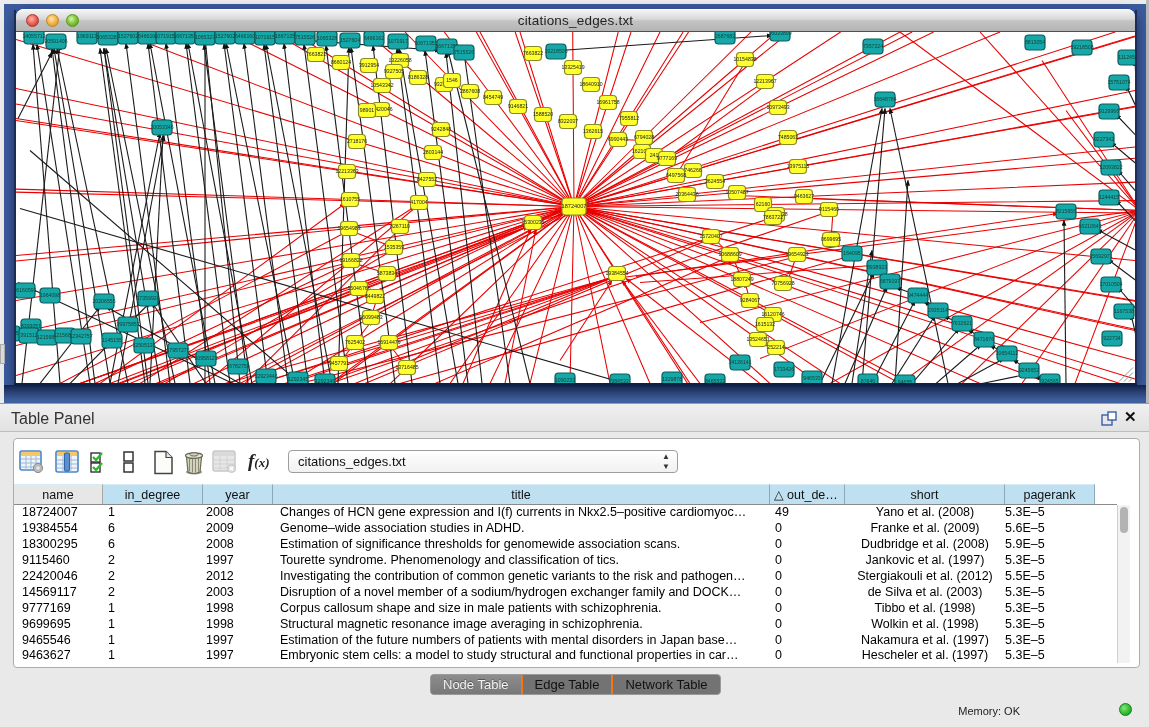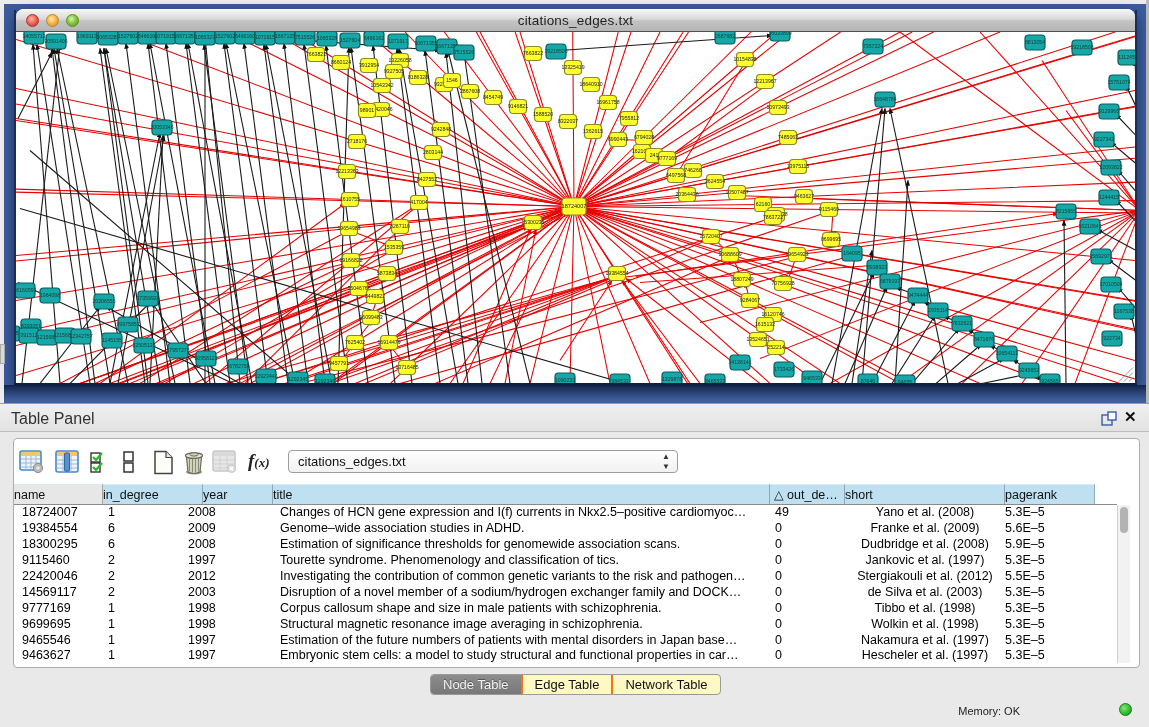--- a/index.html
+++ b/index.html
@@ -26,33 +26,33 @@
 
 #tphead{left:0;top:404px;width:1149px;height:28px;background:linear-gradient(#f0f0f0,#e2e2e2);border-bottom:1px solid #bdbdbd}
 #tptitle{left:11px;top:410px;font-size:16px;color:#333}
 #tpbody{left:0;top:432px;width:1149px;height:295px;background:#e9e9e9}
 #wpanel{left:13px;top:438px;width:1127px;height:230px;background:#fff;border:1px solid #adadad;border-radius:4px}
 .ticon{top:450px;height:24px;display:flex;align-items:flex-start}
 #combo{left:288px;top:450px;width:390px;height:23px;background:linear-gradient(#fff,#f1f1f1);border:1px solid #9d9d9d;border-radius:4px;font-size:13px;color:#111;line-height:21px;padding-left:9px}
 #combo .ar{position:absolute;right:7px;top:1px;font-size:8px;color:#333;line-height:10px}
 
 #thead{left:14px;top:484px;width:1103px;height:21px;font-size:12.5px;color:#111}
-.th{position:absolute;top:0;height:21px;background:#bfe0f0;border-right:1px solid #8fa8b8;border-top:1px solid #d5ecf7;line-height:21px;overflow:hidden}
+.th{position:absolute;top:0;height:21px;background:#bfe0f0;border-right:1px solid #8fa8b8;border-top:1px solid #d5ecf7;text-align:center;line-height:21px;overflow:hidden}
 #thead .g{background:#e7e7e7;border-right:1px solid #a8a8a8}
 #theadline{left:14px;top:504px;width:1103px;height:1px;background:#8a8a8a}
 #tbody{left:14px;top:505px;width:1103px;height:161px;overflow:hidden;font-size:12.5px;color:#000}
 .tr{position:relative;height:15.95px;white-space:nowrap}
 .c{position:absolute;top:0;height:16px;line-height:15px;overflow:hidden}
-.c0{left:8px;width:80px}.c1{left:94px;width:95px}.c2{left:174px;width:70px}
+.c0{left:8px;width:80px}.c1{left:94px;width:95px}.c2{left:192px;width:70px}
 .c3{left:266px;width:492px}.c4{left:761px;width:70px}
 .c5{left:831px;width:160px;text-align:center}.c6{left:991px;width:100px}
 #vsb{left:1117px;top:505px;width:13px;height:158px;background:#f2f2f2;border-left:1px solid #d0d0d0}
 #vthumb{left:1119.5px;top:507px;width:8px;height:26px;background:#b3b3b3;border-radius:4px}
 
-#tabs{left:430px;top:674px;height:21px;display:flex;border:1px solid #9a9a9a;border-radius:4px;overflow:hidden;font-size:13px;background:#fef9c3}
+#tabs{left:430px;top:674px;height:21px;display:flex;border:1px solid #9a9a9a;border-radius:4px;overflow:hidden;font-size:13px;background:#737373}
 .tab{padding:0 12px;line-height:20px;color:#111}
 .tab.sel{background:linear-gradient(#8d8d8d,#787878);color:#f2f2f2;text-shadow:0 -1px 0 #555}
 .tab+.tab{border-left:2px solid #f97316}
 
 #mem{right:32px;top:705px;font-size:11px;color:#222}
 #memdot{left:1119px;top:703px;width:13px;height:13px;border-radius:50%;background:radial-gradient(circle at 4px 4px,#7ee87e,#2db82d 60%,#1d8f1d);border:1px solid #1a7a1a}
 #tpicon1{left:1101px;top:411px}
 #tpx{left:1124px;top:408px;font-size:15px;font-weight:bold;color:#111}
 </style></head><body>
 <div id="stage">

